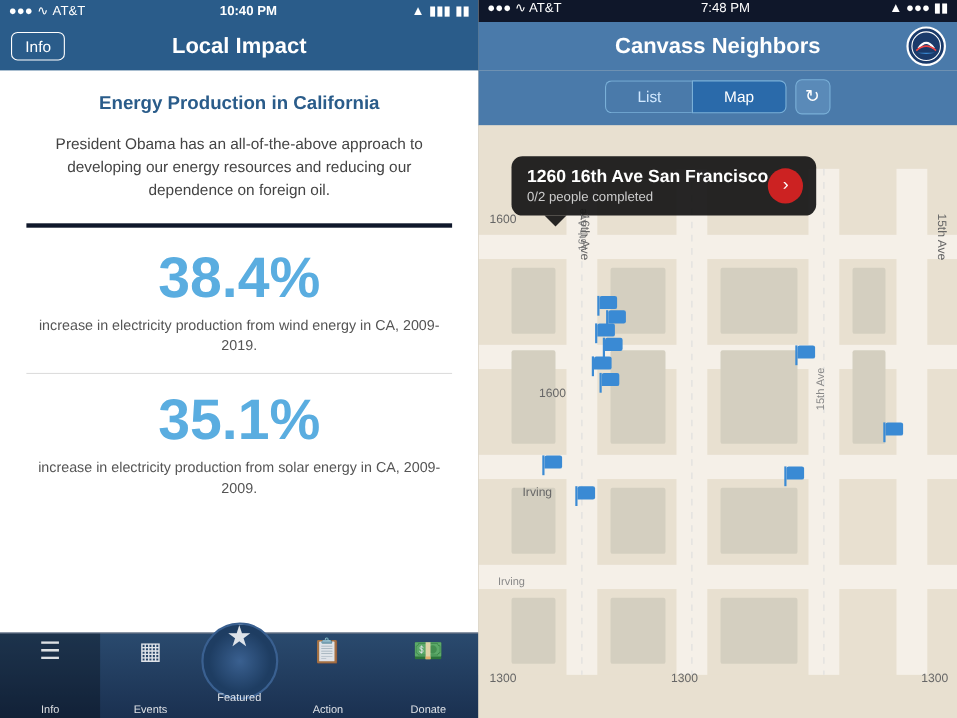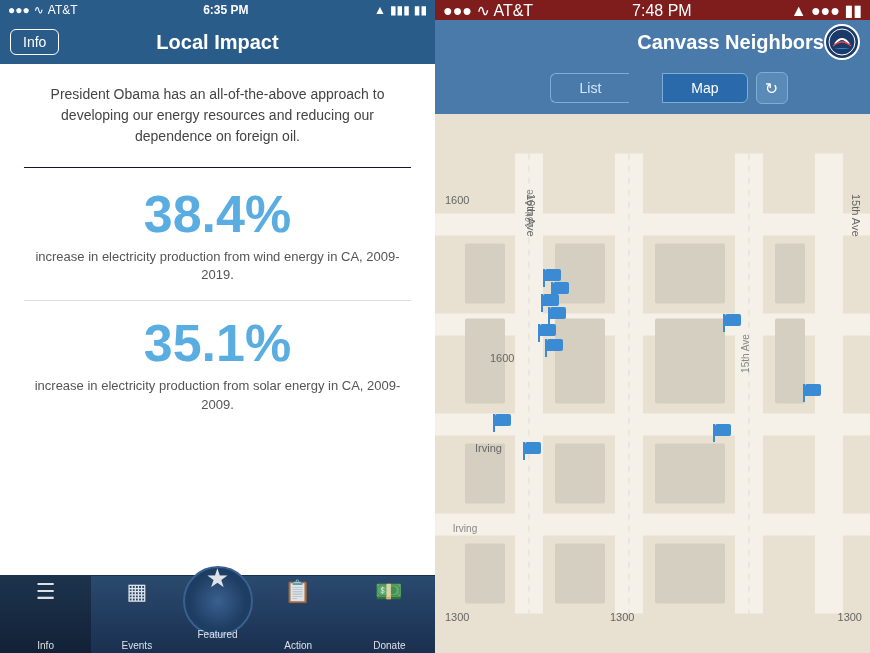--- a/index.html
+++ b/index.html
@@ -68,21 +68,21 @@
       margin-bottom: 16px;
     }
 
     .description-text {
       color: #444;
       font-size: 14px;
       text-align: center;
       line-height: 1.5;
       margin-bottom: 20px;
       padding-bottom: 20px;
-      border-bottom: 1px solid #0f172a;
+      border-bottom: 4px solid #0f172a;
     }
 
     .stat-block {
       text-align: center;
       margin-bottom: 16px;
       padding-bottom: 16px;
       border-bottom: 1px solid #ddd;
     }
     .stat-block:last-child { border-bottom: none; }
 
@@ -144,44 +144,44 @@
     
     .right-panel {
       width: 435px;
       height: 653px;
       display: flex;
       flex-direction: column;
       background: #e8e0d0;
     }
 
     .status-bar-right {
-      background: #7f1d1d;
-      color: #fff;
-      font-size: 16px;
+      background: #0f172a;
+      color: #fff;
+      font-size: 12px;
       height: 20px;
       display: flex;
-      align-items: flex-end;
+      align-items: flex-start;
       justify-content: space-between;
       padding: 0 8px;
     }
 
     .header-right {
       background: #4a7aaa;
       height: 44px;
       display: flex;
       align-items: center;
       justify-content: space-between;
       padding: 0 10px;
     }
     .header-right .title {
       color: #fff;
       font-size: 20px;
       font-weight: 600;
       flex: 1;
-      text-align: right;
+      text-align: center;
     }
     .obama-logo {
       width: 36px;
       height: 36px;
       border-radius: 50%;
       background: #1a3a6a;
       border: 2px solid #fff;
       display: flex;
       align-items: center;
       justify-content: center;
@@ -196,21 +196,20 @@
       justify-content: center;
       align-items: center;
       gap: 0;
     }
     .seg-btn {
       padding: 6px 28px;
       font-size: 14px;
       font-weight: 500;
       cursor: pointer;
       border: 1.5px solid #7ab0d8;
-      margin-left: 33px;
     }
     .seg-btn.list {
       background: transparent;
       color: #d0e8ff;
       border-right: none;
       border-radius: 6px 0 0 6px;
     }
     .seg-btn.map {
       background: #2a6aaa;
       color: #fff;
@@ -330,34 +329,35 @@
 <body>
 
 <div class="left-panel">
 
   <div class="status-bar-left">
     <div class="carrier">
       <span>●●●</span>
       <span>∿</span>
       <span>AT&amp;T</span>
     </div>
-    <div class="time">6:35 PM</div>
+    <div class="time">10:40 PM</div>
     <div class="right-icons">
       <span>▲</span>
       <span>▮▮▮</span>
       <span>▮▮</span>
     </div>
   </div>
 
   <div class="header-left">
     <button class="info-btn">Info</button>
     <span class="title">Local Impact</span>
   </div>
 
   <div class="content-left">
+    <div class="section-title">Energy Production in California</div>
     <div class="description-text">President Obama has an all-of-the-above approach to developing our energy resources and reducing our dependence on foreign oil.</div>
 
     <div class="stat-block">
       <div class="stat-number">38.4%</div>
       <div class="stat-desc">increase in electricity production from wind energy in CA, 2009-2019.</div>
     </div>
 
     <div class="stat-block">
       <div class="stat-number">35.1%</div>
       <div class="stat-desc">increase in electricity production from solar energy in CA, 2009-2009.</div>
@@ -490,20 +490,28 @@
     </div>
     <div class="map-pin" style="left:280px; top:310px;">
       <div class="pin-flag"></div>
     </div>
     <div class="map-pin" style="left:370px; top:270px;">
       <div class="pin-flag"></div>
     </div>
 
     <div class="street-label" style="left:40px; top:328px;">Irving</div>
 
+    <div class="map-popup">
+      <div class="popup-address">1260 16th Ave San Francisco</div>
+      <div class="popup-sub">0/2 people completed</div>
+      <div class="map-popup-arrow">
+        <span>›</span>
+      </div>
+      <div class="popup-tail"></div>
+    </div>
 
     <div class="street-label" style="right:8px; top:80px; writing-mode:vertical-rl; text-orientation:mixed;">15th Ave</div>
     <div class="street-label" style="left:90px; top:80px; writing-mode:vertical-rl; text-orientation:mixed;">16th Ave</div>
     <div class="street-label" style="bottom:30px; left:10px;">1300</div>
     <div class="street-label" style="bottom:30px; left:175px;">1300</div>
     <div class="street-label" style="bottom:30px; right:8px;">1300</div>
     <div class="street-label" style="top:80px; left:10px;">1600</div>
     <div class="street-label" style="top:238px; left:55px;">1600</div>
   </div>
 

